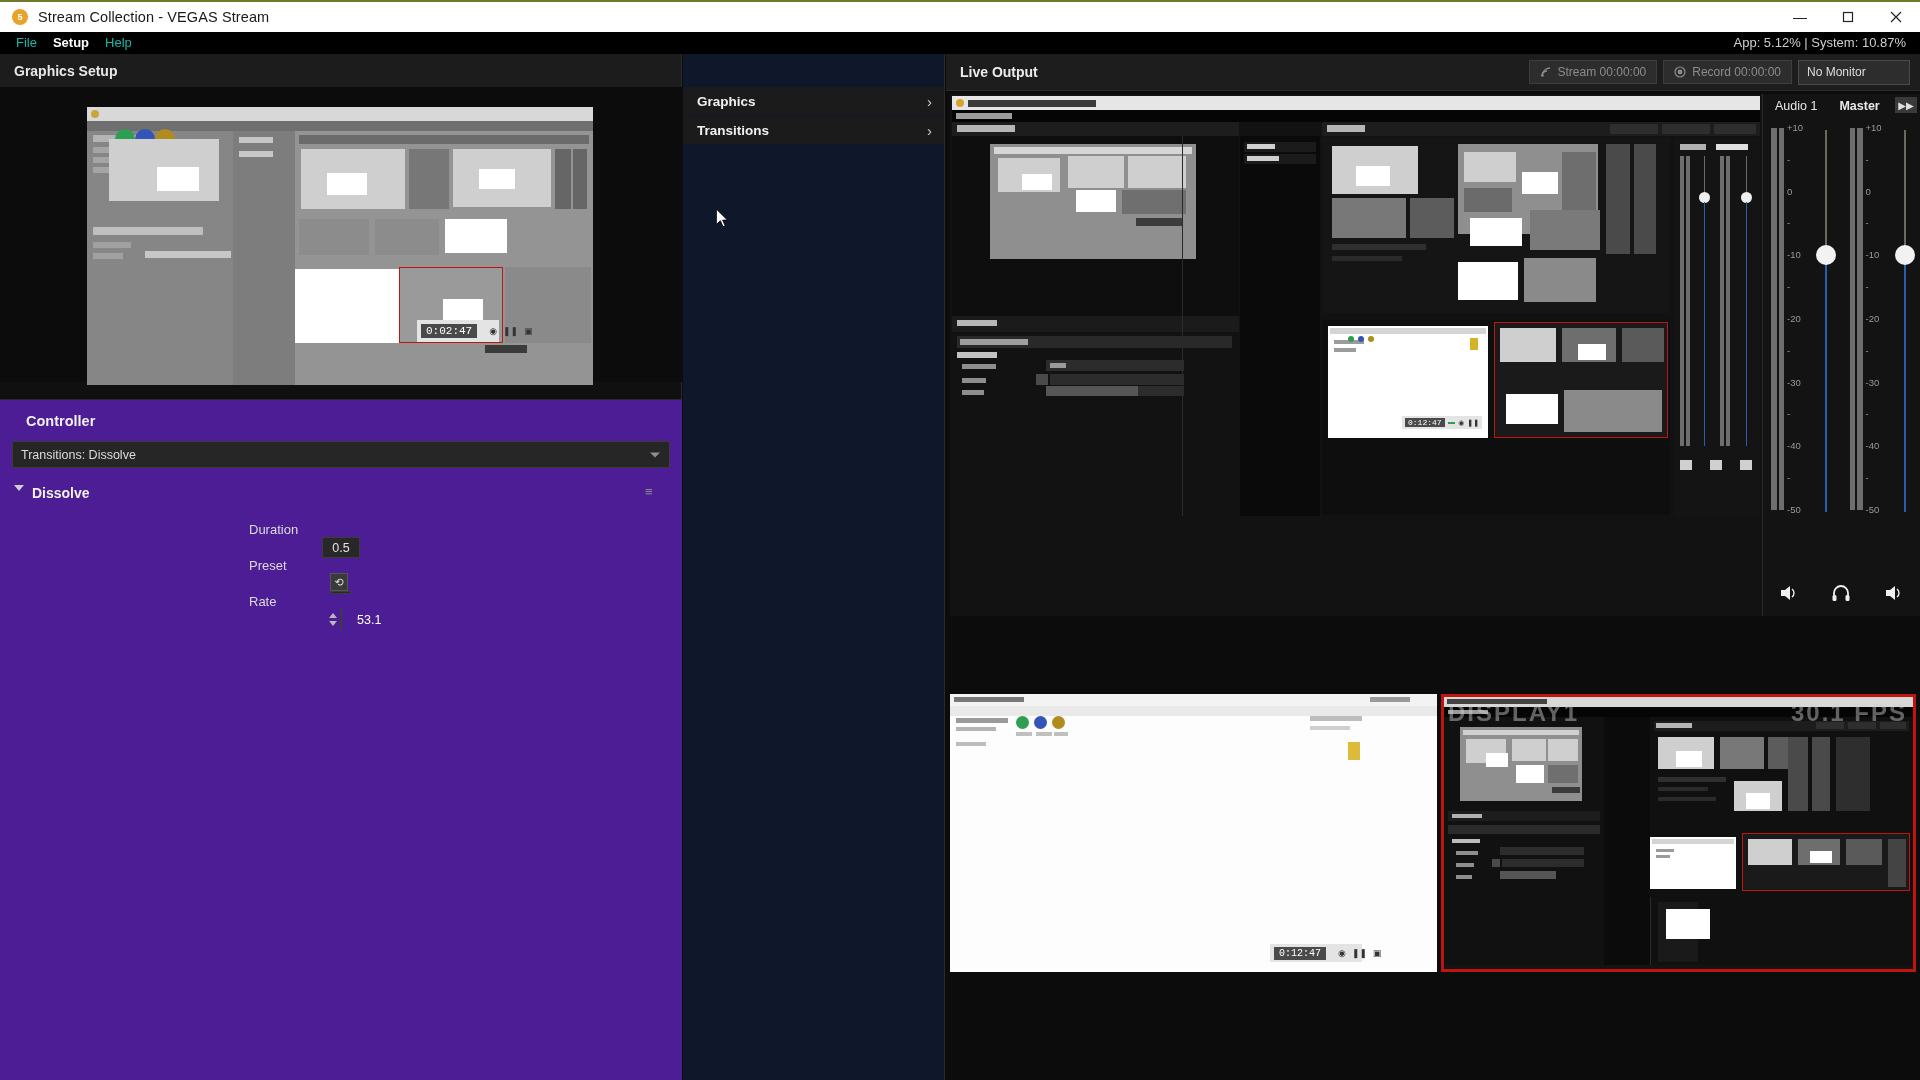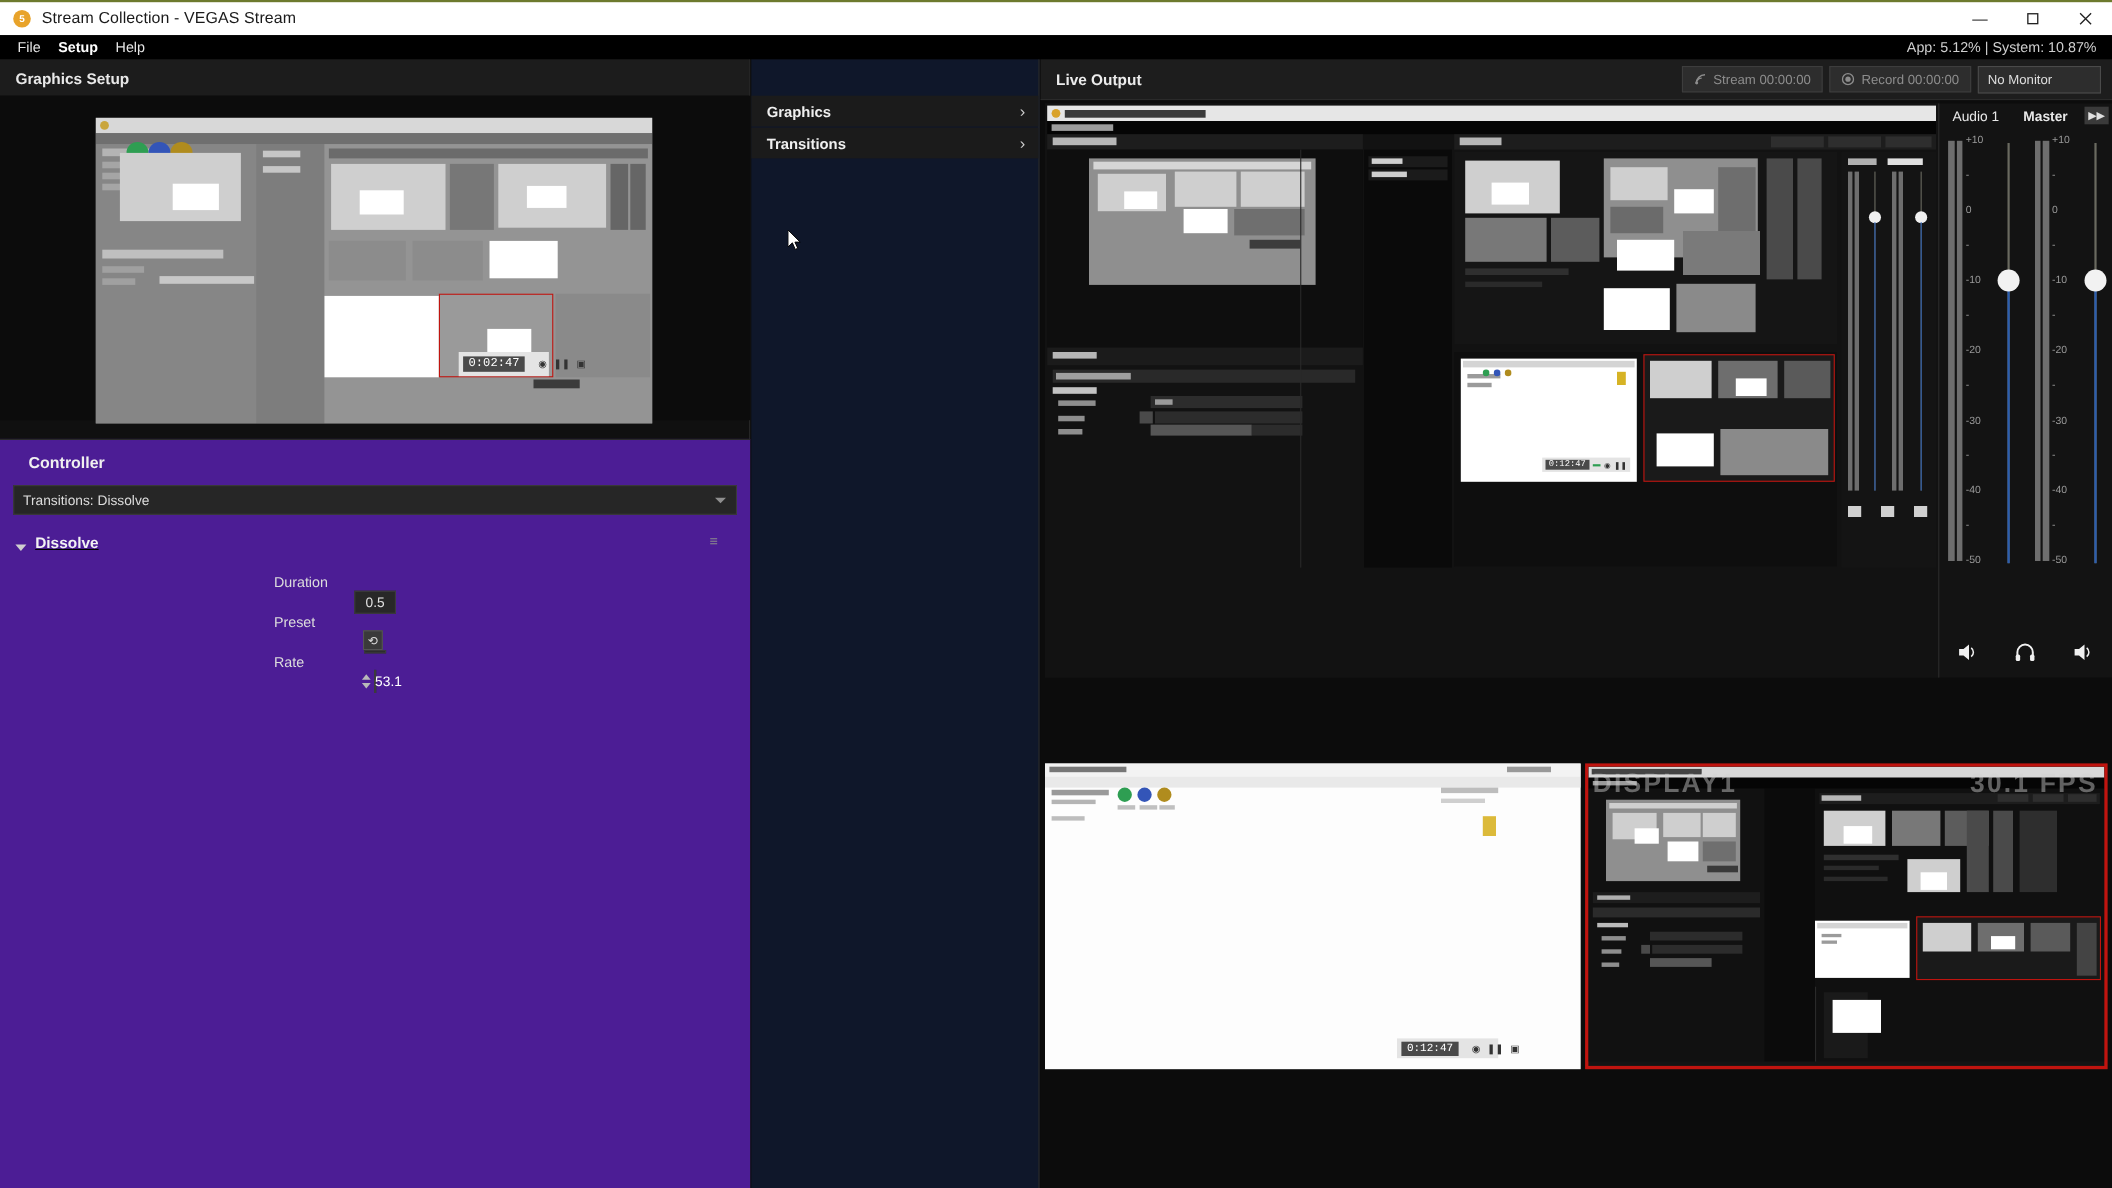--- a/index.html
+++ b/index.html
@@ -29,21 +29,21 @@
     width: 48px; height: 30px; display: flex; align-items: center;
     justify-content: center; color: #222; font-size: 14px;
   }
 
   
   .menubar {
     position: absolute; left: 0; top: 32px; width: 1920px; height: 22px;
     background: #000; display: flex; align-items: center;
   }
   .menu-item {
-    padding: 0 8px; font-size: 13px; color: #e5e5e5; line-height: 22px;
+    padding: 0 8px; font-size: 13px; color: #14b8a6; line-height: 22px;
   }
   .menu-item.active { font-weight: bold; color: #ffffff; }
   .menu-item:first-child { margin-left: 8px; }
   .cpu-stats {
     position: absolute; right: 14px; top: 0; line-height: 22px;
     font-size: 13px; color: #cfcfcf;
   }
 
   
   .body-area {
@@ -80,23 +80,22 @@
     margin: 2px 12px 0 12px; height: 27px; background: #262626;
     border: 1px solid #3b3b3b; display: flex; align-items: center;
     padding: 0 8px; font-size: 12.5px; color: #dcdcdc; position: relative;
   }
   .ctrl-select .caret {
     position: absolute; right: 9px; top: 50%; transform: translateY(-50%);
     width: 0; height: 0; border-left: 5px solid transparent;
     border-right: 5px solid transparent; border-top: 5px solid #8e8e8e;
   }
   .group-row {
-    display: flex; align-items: flex-end; margin: 17px 14px 0 14px;
+    display: flex; align-items: flex-start; margin: 17px 14px 0 14px;
     position: relative;
-    text-decoration: underline;
   }
   .tri {
     width: 0; height: 0; border-left: 5px solid transparent;
     border-right: 5px solid transparent; border-top: 6px solid #cfcfcf;
     margin-right: 8px;
   }
   .group-name { font-size: 14px; color: #f2f2f2; font-weight: bold; }
   .hamburger {
     position: absolute; right: 10px; top: 3px; width: 13px;
     color: #8c8c8c; font-size: 13px; line-height: 8px;
@@ -120,21 +119,21 @@
   }
   .slider-field {
     flex: 1; height: 26px; background: #232323; border: 1px solid #3c3c3c;
     position: relative; display: flex; align-items: center;
   }
   .slider-fill {
     position: absolute; left: 0; top: 0; bottom: 0; width: 48%;
     background: #5d5d5d;
   }
   .slider-val {
-    position: absolute; left: 0; width: 48%; text-align: center;
+    position: absolute; left: 16px; width: 48%; text-align: center;
     padding-right: 14px; font-size: 12.5px; color: #fff;
   }
   .spinner {
     position: absolute; right: 2px; top: 1px; bottom: 1px; width: 12px;
     display: flex; flex-direction: column; justify-content: space-around;
     align-items: center;
   }
   .spin-up { width:0;height:0;border-left:4px solid transparent;border-right:4px solid transparent;border-bottom:5px solid #b9b9b9; }
   .spin-dn { width:0;height:0;border-left:4px solid transparent;border-right:4px solid transparent;border-top:5px solid #b9b9b9; }
 

